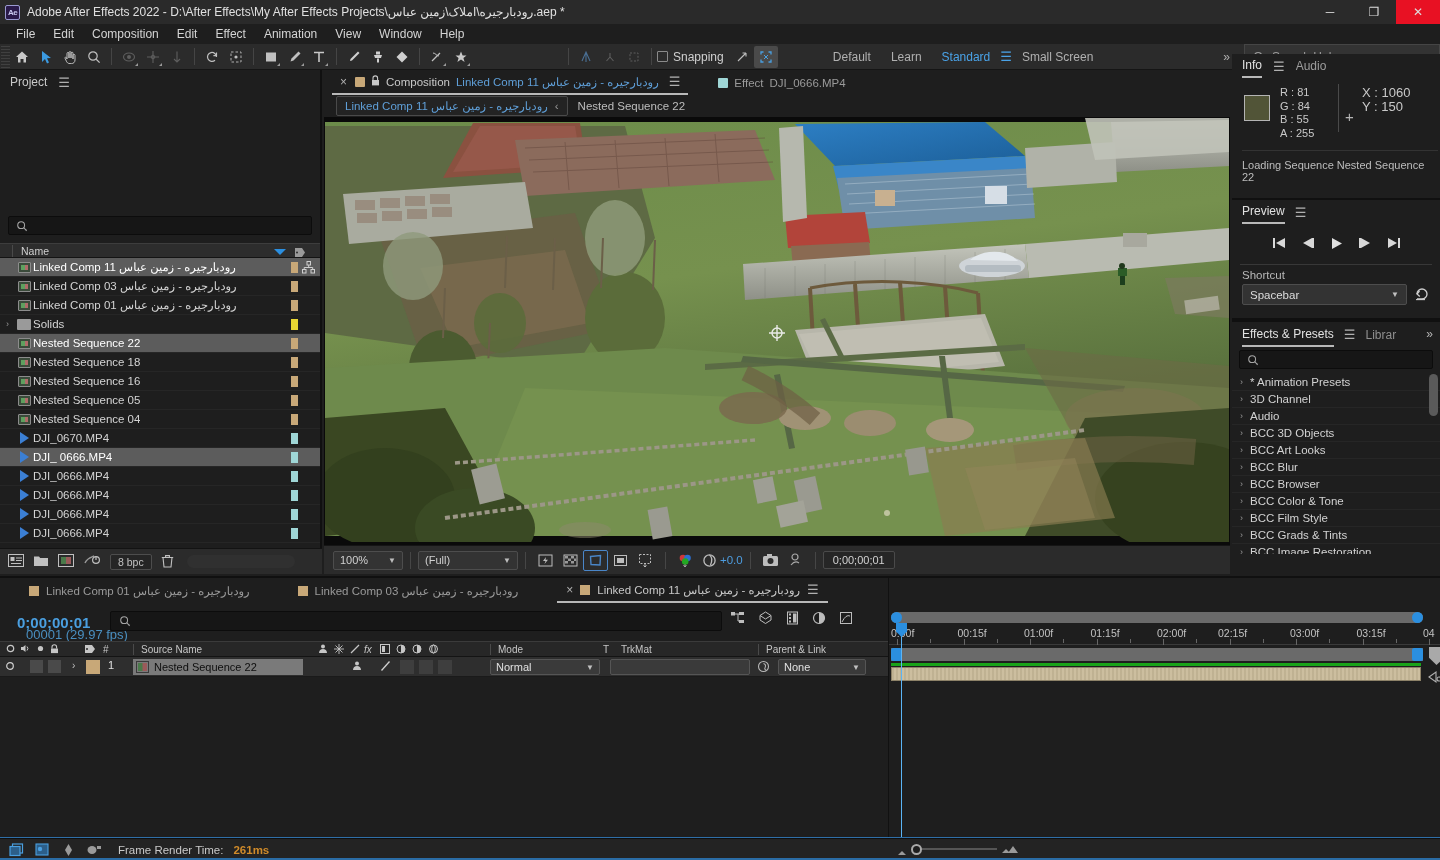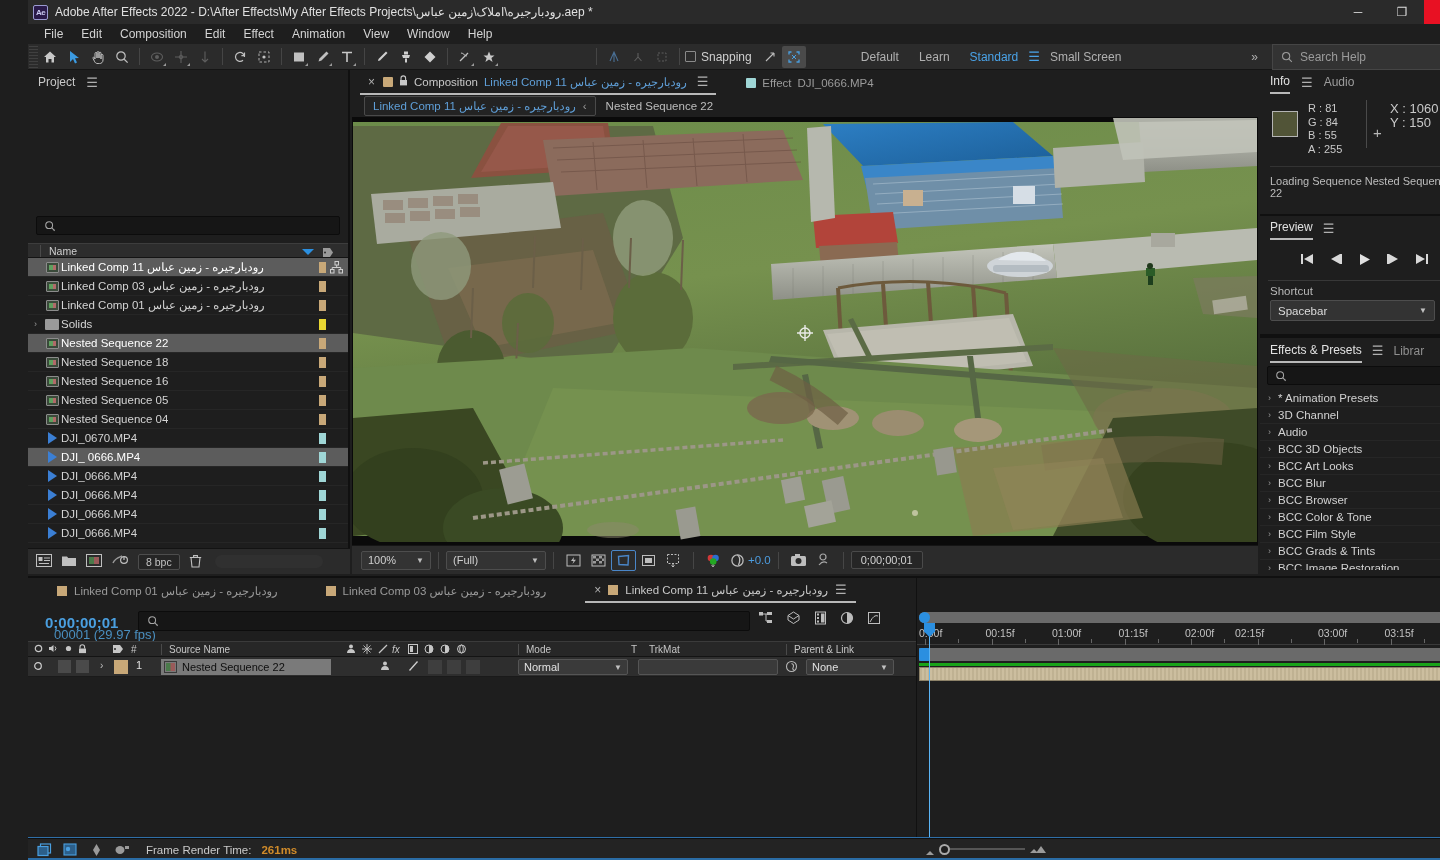--- a/index.html
+++ b/index.html
@@ -4,21 +4,21 @@
 <style>
   * { box-sizing: border-box; margin:0; padding:0; }
   html,body {
     width:1440px; height:860px; overflow:hidden;
     background:#1e1e1e;
     font-family:"Liberation Sans", sans-serif;
     font-size:11.5px;
     color:#c8c8c8;
     -webkit-font-smoothing:antialiased;
   }
-  .app { position:relative; width:1208px; height:860px;margin-left:28px; }
+  .app { position:relative; width:1208px; height:860px; }
 
   
   .titlebar {
     position:absolute; left:0; top:0; width:1440px; height:24px;
     background:#2a2a2a; display:flex; align-items:center;
   }
   .ae-logo {
     width:15px; height:15px; margin-left:5px; margin-right:7px;
     background:#2a1a4a; border:1px solid #9a9ad0; border-radius:2px;
     color:#c9c9f0; font-size:8px; font-weight:bold;
@@ -142,21 +142,21 @@
     font-size:11px; color:#d0d0d0;
   }
   .cb-tool { width:25px;height:21px; display:flex;align-items:center;justify-content:center; color:#bdbdbd;}
   .cb-tool.on { border:1px solid #4a86c8; border-radius:2px; color:#4a86c8; }
   .cdiv { width:1px; height:17px; background:#464646; margin:0 7px; }
   .cb-tc { font-size:11px; color:#d2d2d2; border:1px solid #4a4a4a; border-radius:2px;
            padding:2px 9px; background:#262626; }
   .plus00 { color:#4d9de0; font-size:11.5px; }
 
   
-  .right-col { position:absolute; left:1232px; top:70px; width:208px; height:504px; background:#1e1e1e; }
+  .right-col { position:absolute; left:1232px; top:54px; width:208px; height:504px; background:#1e1e1e; }
   .info-panel { height:146px; border-bottom:2px solid #101010; }
   .info-tabs { height:24px; display:flex; align-items:center; gap:11px; padding-left:10px; }
   .info-tab { font-size:12px; color:#9d9d9d; height:24px; display:flex; align-items:center; }
   .info-tab.active { color:#e0e0e0; border-bottom:2px solid #b9b9b9; }
   .info-body { display:flex; padding:8px 0 0 12px; position:relative; }
   .info-swatch { width:26px;height:26px; background:#515437; border:1px solid #b4b4b4; margin-top:9px; }
   .rgba { margin-left:10px; }
   .rgba div { font-size:11px; color:#c9c9c9; line-height:13.5px; }
   .info-vdiv { position:absolute; left:106px; top:6px; width:1px; height:48px; background:#4a4a4a; }
   .info-xy { position:absolute; left:130px; top:8px; }
@@ -1280,21 +1280,21 @@
           <span class="rtick" style="left: 107.75px; height: 4px;"></span>
           <span class="rt" style="left: 135px;">01:00f</span>
           <span class="rtick" style="left: 141px;"></span>
           <span class="rtick" style="left: 174.25px; height: 4px;"></span>
           <span class="rt" style="left: 201.5px;">01:15f</span>
           <span class="rtick" style="left: 207.5px;"></span>
           <span class="rtick" style="left: 240.75px; height: 4px;"></span>
           <span class="rt" style="left: 268px;">02:00f</span>
           <span class="rtick" style="left: 274px;"></span>
           <span class="rtick" style="left: 307.25px; height: 4px;"></span>
-          <span class="rt" style="left: 318px;">02:15f</span>
+          <span class="rt" style="left: 329px;">02:15f</span>
           <span class="rtick" style="left: 340.5px;"></span>
           <span class="rtick" style="left: 373.75px; height: 4px;"></span>
           <span class="rt" style="left: 401px;">03:00f</span>
           <span class="rtick" style="left: 407px;"></span>
           <span class="rtick" style="left: 440.25px; height: 4px;"></span>
           <span class="rt" style="left: 467.5px;">03:15f</span>
           <span class="rtick" style="left: 473.5px;"></span>
           <span class="rtick" style="left: 506.75px; height: 4px;"></span>
           <span class="rt" style="left: 534px;">04</span>
           <span class="rtick" style="left: 540px;"></span>

